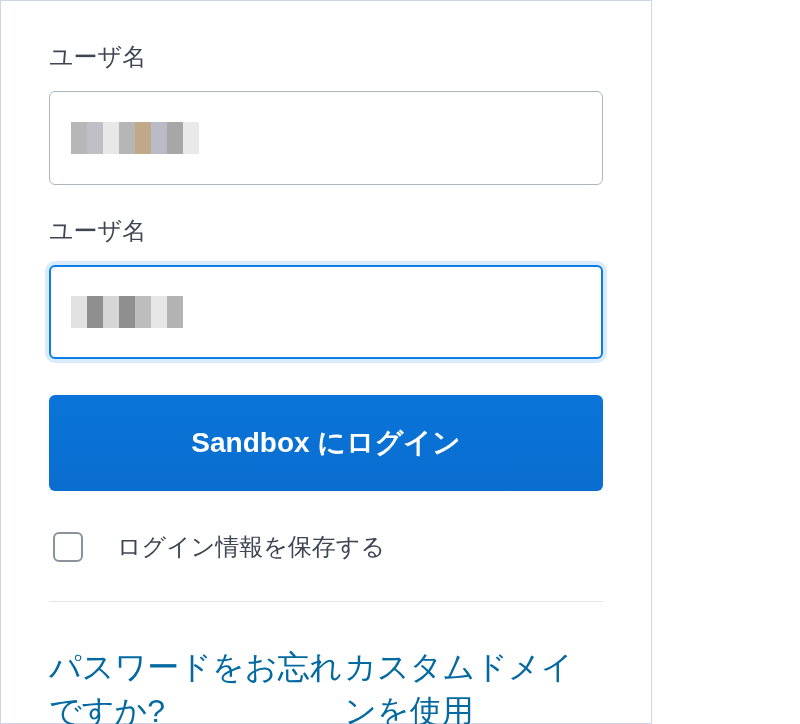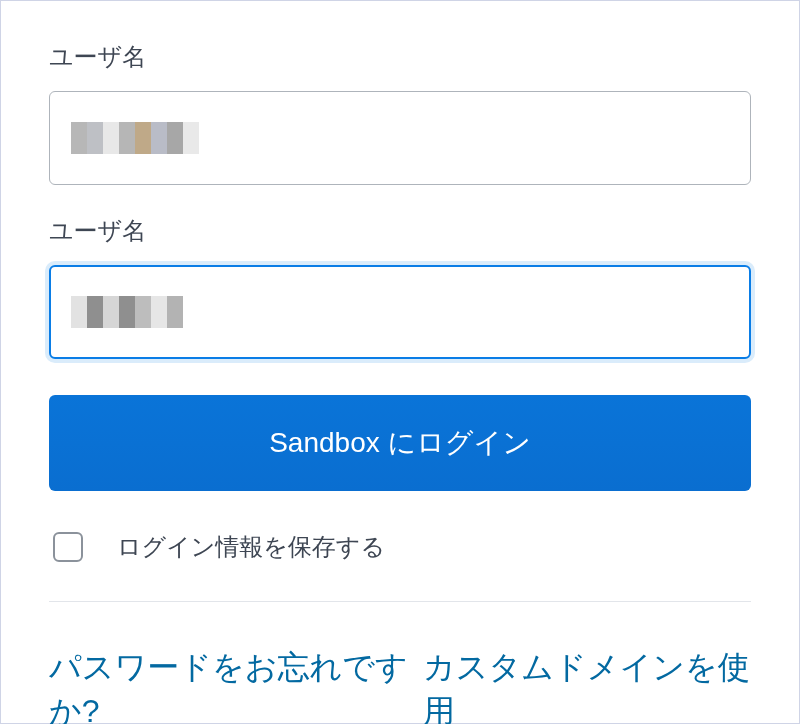--- a/index.html
+++ b/index.html
@@ -4,21 +4,21 @@
 <style>
   * { box-sizing: border-box; margin: 0; padding: 0; }
   html, body {
     width: 800px;
     height: 724px;
     font-family: "Hiragino Kaku Gothic Pro", "Meiryo", "MS PGothic", "Helvetica Neue", Arial, sans-serif;
     background: #ffffff;
     color: #3e4653;
   }
   .frame {
-    width: 800px;
+    width: 652px;
     height: 724px;
     border: 1px solid #cfd4e6;
     background: #ffffff;
     padding: 40px 48px 30px 48px;
     position: relative;
   }
   .field-group { margin-bottom: 30px; }
   .field-label {
     font-size: 24px;
     font-weight: 400;
@@ -57,21 +57,21 @@
   .input-wrap { position: relative; }
   .login-button {
     width: 100%;
     height: 96px;
     background: #0a6ed0;
     background: linear-gradient(#0a74d8, #0a6ed0);
     border: none;
     border-radius: 6px;
     color: #ffffff;
     font-size: 28px;
-    font-weight: 400;
+    font-weight: 700;
     cursor: pointer;
     margin-top: 6px;
     margin-bottom: 40px;
   }
   .remember-row {
     display: flex;
     align-items: center;
     gap: 34px;
     padding: 0 0 38px 4px;
     border-bottom: 1px solid #e2e5ea;

